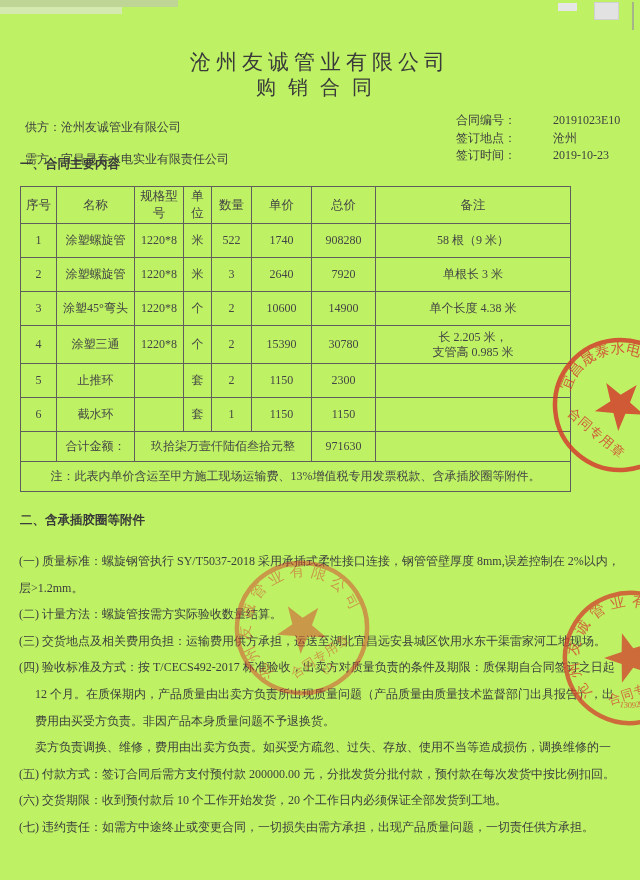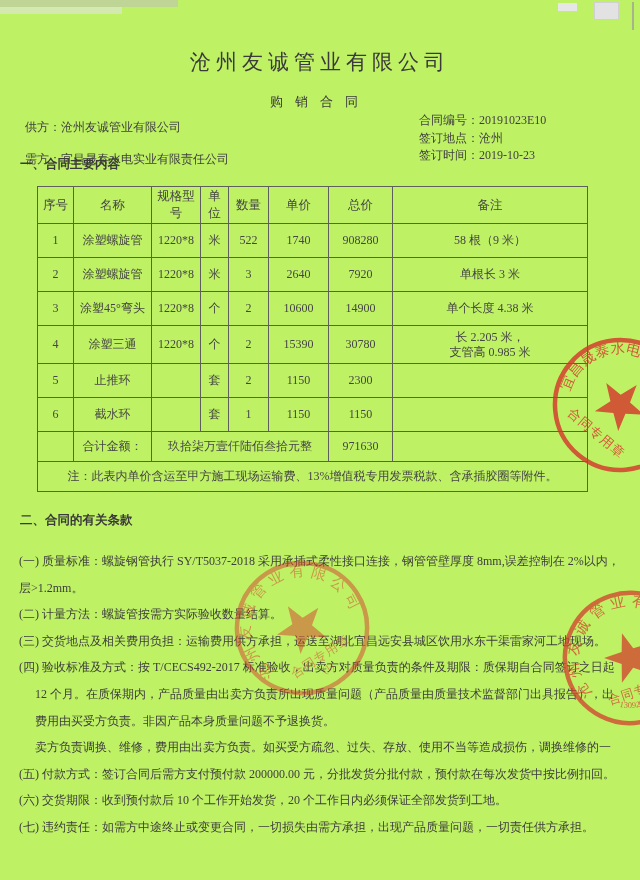--- a/index.html
+++ b/index.html
@@ -15,36 +15,36 @@
   .art-bar2{left:0;top:7px;width:122px;height:7px;background:#e3e3e3;opacity:.6;}
   .art-r1{left:558px;top:3px;width:19px;height:8px;background:#e6e6e6;}
   .art-r2{left:594px;top:2px;width:23px;height:16px;background:#e2e2e2;border:1px solid #d0d0d0;}
   .art-vline{left:632px;top:2px;width:2px;height:28px;background:#9a9a9a;opacity:.7;}
 
   .company-title{
     position:absolute;left:0;top:48px;width:640px;text-align:center;
     font-size:21px;letter-spacing:5px;font-weight:500;color:#3a3a3a;margin:0;
   }
   .doc-title{
-    position:absolute;left:0;top:93px;width:640px;text-align:center;
-    font-size:13px;letter-spacing:12px;font-weight:500;color:#3a3a3a;margin:0;
+    position:absolute;left:0;top:74px;width:640px;text-align:center;
+    font-size:20px;letter-spacing:12px;font-weight:500;color:#3a3a3a;margin:0;
   }
   .line{position:absolute;font-size:12px;white-space:nowrap;}
   .supplier-line{left:25px;top:119px;}
   .buyer-line{left:25px;top:151px;}
   .meta{position:absolute;left:419px;top:112px;font-size:12px;line-height:17.5px;}
-  .meta-row span{display:inline;}
+  .meta-row span{display:inline;margin-left:37px;}
   .sec-heading{position:absolute;font-size:12.5px;font-weight:600;color:#3a3a3a;white-space:nowrap;}
   .sec1{left:20px;top:156px;}
   .sec2{left:20px;top:512px;}
 
   table.main{
     position:absolute;left:20px;top:186px;width:550px;
     border-collapse:collapse;table-layout:fixed;
-    font-size:12px;color:#454545;margin-left:17px;
+    font-size:12px;color:#454545;
   }
   table.main td,table.main th{
     border:1px solid #5e5e5e;text-align:center;vertical-align:middle;
     padding:1px 2px;font-weight:normal;overflow:hidden;
   }
   table.main th{font-size:12.5px;}
   tr.hdr{height:28px;}
   tr.r{height:34px;}
   tr.r4{height:38px;}
   tr.total{height:30px;}
@@ -192,21 +192,21 @@
         <td>971630</td>
         <td></td>
       </tr>
       <tr class="noterow">
         <td colspan="8" class="notecell">注：此表内单价含运至甲方施工现场运输费、13%增值税专用发票税款、含承插胶圈等附件。</td>
       </tr>
     </tbody>
   </table>
 
 
-  <div class="sec-heading sec2">二、合同的有关条款</div>
+  <div class="sec-heading sec2">二、含承插胶圈等附件</div>
 
   <div class="clauses">
     <div class="clause-line">(一) 质量标准：螺旋钢管执行 SY/T5037-2018 采用承插式柔性接口连接，钢管管壁厚度 8mm,误差控制在 2%以内，</div>
     <div class="clause-line">层&gt;1.2mm。</div>
     <div class="clause-line">(二) 计量方法：螺旋管按需方实际验收数量结算。</div>
     <div class="clause-line">(三) 交货地点及相关费用负担：运输费用供方承担，运送至湖北宜昌远安县城区饮用水东干渠雷家河工地现场。</div>
     <div class="clause-line">(四) 验收标准及方式：按 T/CECS492-2017 标准验收，出卖方对质量负责的条件及期限：质保期自合同签订之日起</div>
     <div class="clause-line indent">12 个月。在质保期内，产品质量由出卖方负责所出现质量问题（产品质量由质量技术监督部门出具报告），出</div>
     <div class="clause-line indent">费用由买受方负责。非因产品本身质量问题不予退换货。</div>
     <div class="clause-line indent">卖方负责调换、维修，费用由出卖方负责。如买受方疏忽、过失、存放、使用不当等造成损伤，调换维修的一</div>

